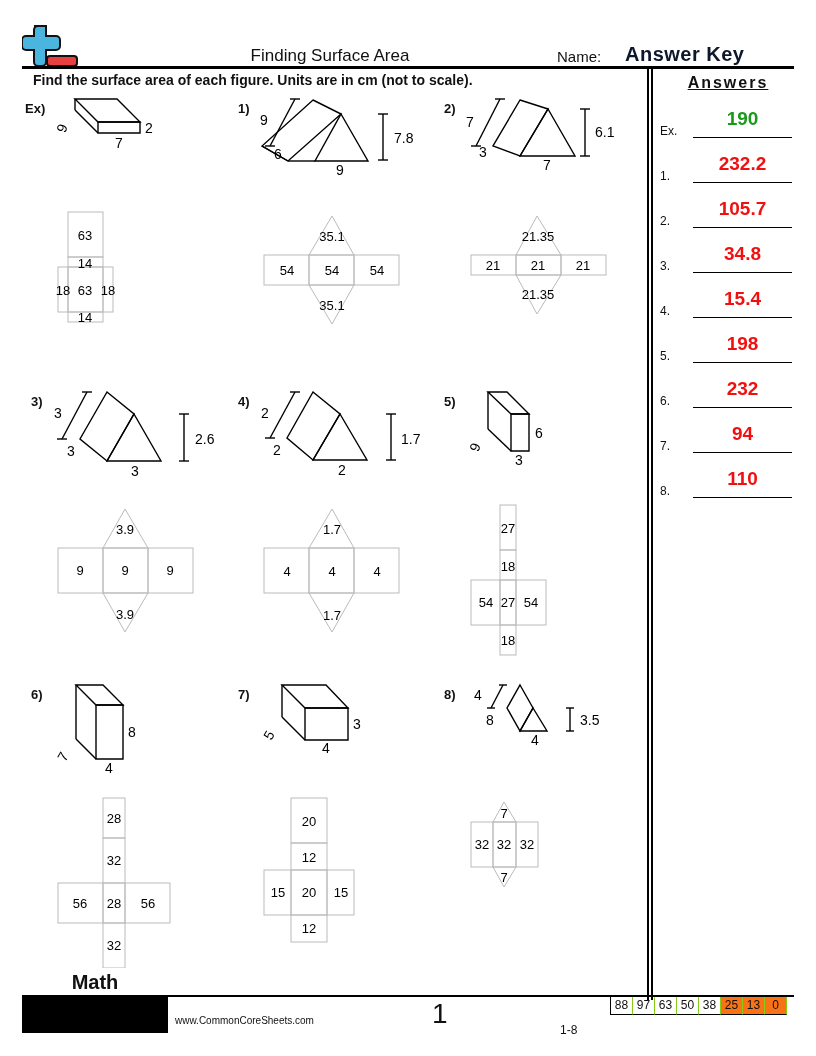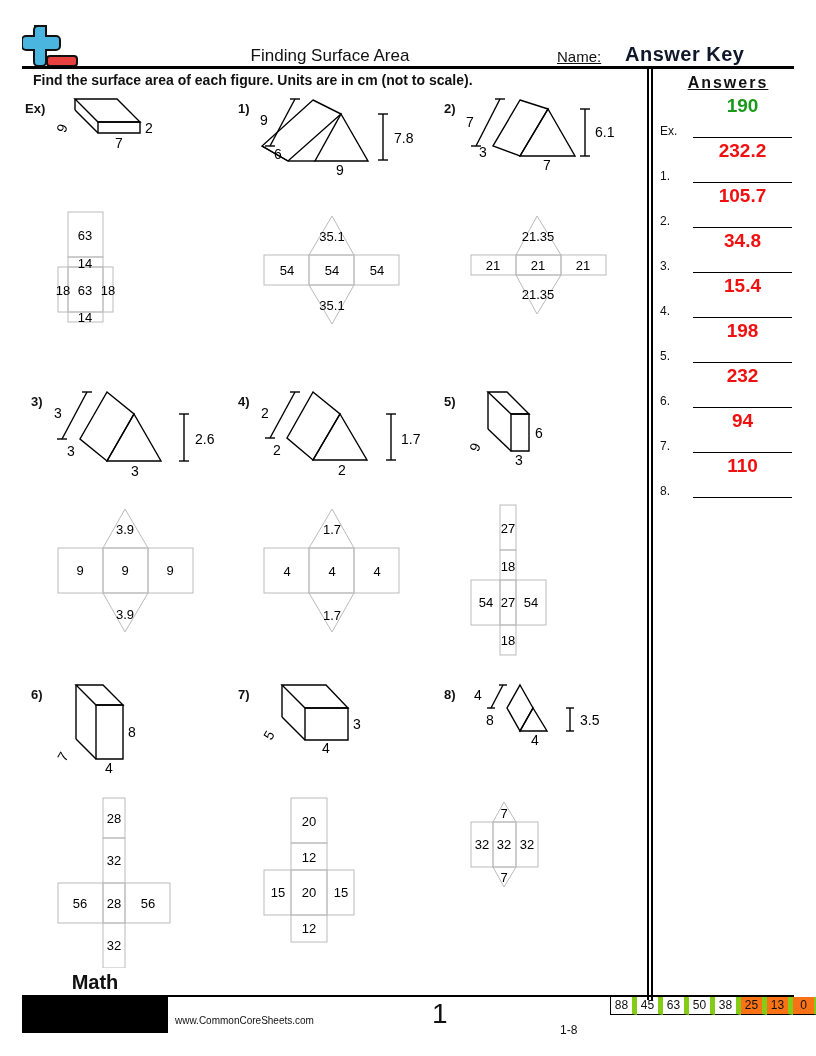--- a/index.html
+++ b/index.html
@@ -1,40 +1,40 @@
 <!DOCTYPE html>
 <html><head>
 <meta charset="utf-8">
 <style>
   html, body { margin:0; padding:0; background:#fff; }
   body { width:816px; height:1056px; position:relative; overflow:hidden; font-family:"Liberation Sans", sans-serif; color:#111; }
   .abs { position:absolute; }
   .title { left:0; width:660px; top:46px; text-align:center; font-size:17px; }
-  .name-label { left:557px; top:48px; font-size:15px;text-decoration:underline; }
+  .name-label { left:557px; top:48px; font-size:15px; }
   .answer-key { left:625px; top:43px; font-size:20px; font-weight:bold; color:#0f172a; letter-spacing:0.5px; }
   .hr-top { left:22px; top:66px; width:772px; height:3px; background:#000; }
   .instructions { left:22px; top:72px; font-size:14px; font-weight:bold;margin-left:11px; }
   .vline1 { left:647px; top:68px; width:2px; height:932px; background:#000; }
   .vline2 { left:651px; top:68px; width:2px; height:932px; background:#000; }
   .answers-title { left:660px; top:74px; width:136px; text-align:center; font-size:16px; font-weight:bold; letter-spacing:2px; text-decoration:underline; }
   .ans-row { left:660px; width:132px; height:30px; }
   .ans-num { position:absolute; left:0; bottom:0px; font-size:12px; }
   .ans-line { position:absolute; left:33px; right:0; bottom:0; height:1px; background:#000; }
-  .ans-val { position:absolute; left:33px; right:0; bottom:21px; text-align:center; font-size:19px; font-weight:bold; color:#f01010; }
+  .ans-val { position:absolute; left:33px; right:0; bottom:8px; text-align:center; font-size:19px; font-weight:bold; color:#f01010; }
   .ans-val.green { color:#1a9a1a; }
   .plabel { font-size:13px; font-weight:bold; }
   svg text { font-family:"Liberation Sans", sans-serif; }
   .hr-bottom { left:22px; top:995px; width:772px; height:2px; background:#000; }
   .math-box { left:22px; top:997px; width:146px; height:36px; background:#000; }
   .math-pill { left:26px; top:968px; width:138px; height:21px; background:#fff; border-radius:15px; text-align:center; font-size:20px; font-weight:bold; line-height:29px; }
   .site { left:175px; top:1015px; font-size:10px; }
   .pagenum { left:432px; top:998px; font-size:28px; }
   .score-label { left:560px; top:999px; font-size:12px;margin-top:24px; }
   .score-table { left:610px; top:997px; display:flex; border-left:1px solid #000; }
-  .score-cell { width:21px; height:17px; border-right:5px solid #84cc16; border-bottom:1px solid #000; font-size:12px; text-align:center; line-height:17px; }
+  .score-cell { width:21px; height:17px; border-right:1px solid #84cc16; border-bottom:1px solid #000; font-size:12px; text-align:center; line-height:17px; }
   .score-cell.blue { background:#f97316; }
 </style>
 </head>
 <body>
 
 <svg class="abs" style="left:22px;top:24px" width="58" height="44" viewBox="0 0 58 44">
   <path d="M12 2 h12 v10 h10 a4 4 0 0 1 4 4 v6 a4 4 0 0 1 -4 4 h-10 v12 a4 4 0 0 1 -4 4 h-4 a4 4 0 0 1 -4 -4 v-12 h-8 a4 4 0 0 1 -4 -4 v-6 a4 4 0 0 1 4 -4 h8 v-6 a4 4 0 0 1 4 -4z" fill="#4ab6e0" stroke="#111" stroke-width="2"></path>
   <rect x="25" y="32" width="30" height="10" rx="3" fill="#e84040" stroke="#111" stroke-width="2"></rect>
 </svg>
 
@@ -342,20 +342,20 @@
 <div class="abs plabel" style="left:444px;top:687px">8)</div>
 
 <div class="abs hr-bottom"></div>
 <div class="abs math-box"></div>
 <div class="abs math-pill">Math</div>
 <div class="abs site">www.CommonCoreSheets.com</div>
 <div class="abs pagenum">1</div>
 <div class="abs score-label">1-8</div>
 <div class="abs score-table">
   <div class="score-cell">88</div>
-  <div class="score-cell">45</div>
+  <div class="score-cell">97</div>
   <div class="score-cell">63</div>
   <div class="score-cell">50</div>
   <div class="score-cell">38</div>
   <div class="score-cell blue">25</div>
   <div class="score-cell blue">13</div>
   <div class="score-cell blue">0</div>
 </div>
 
 </body></html>

